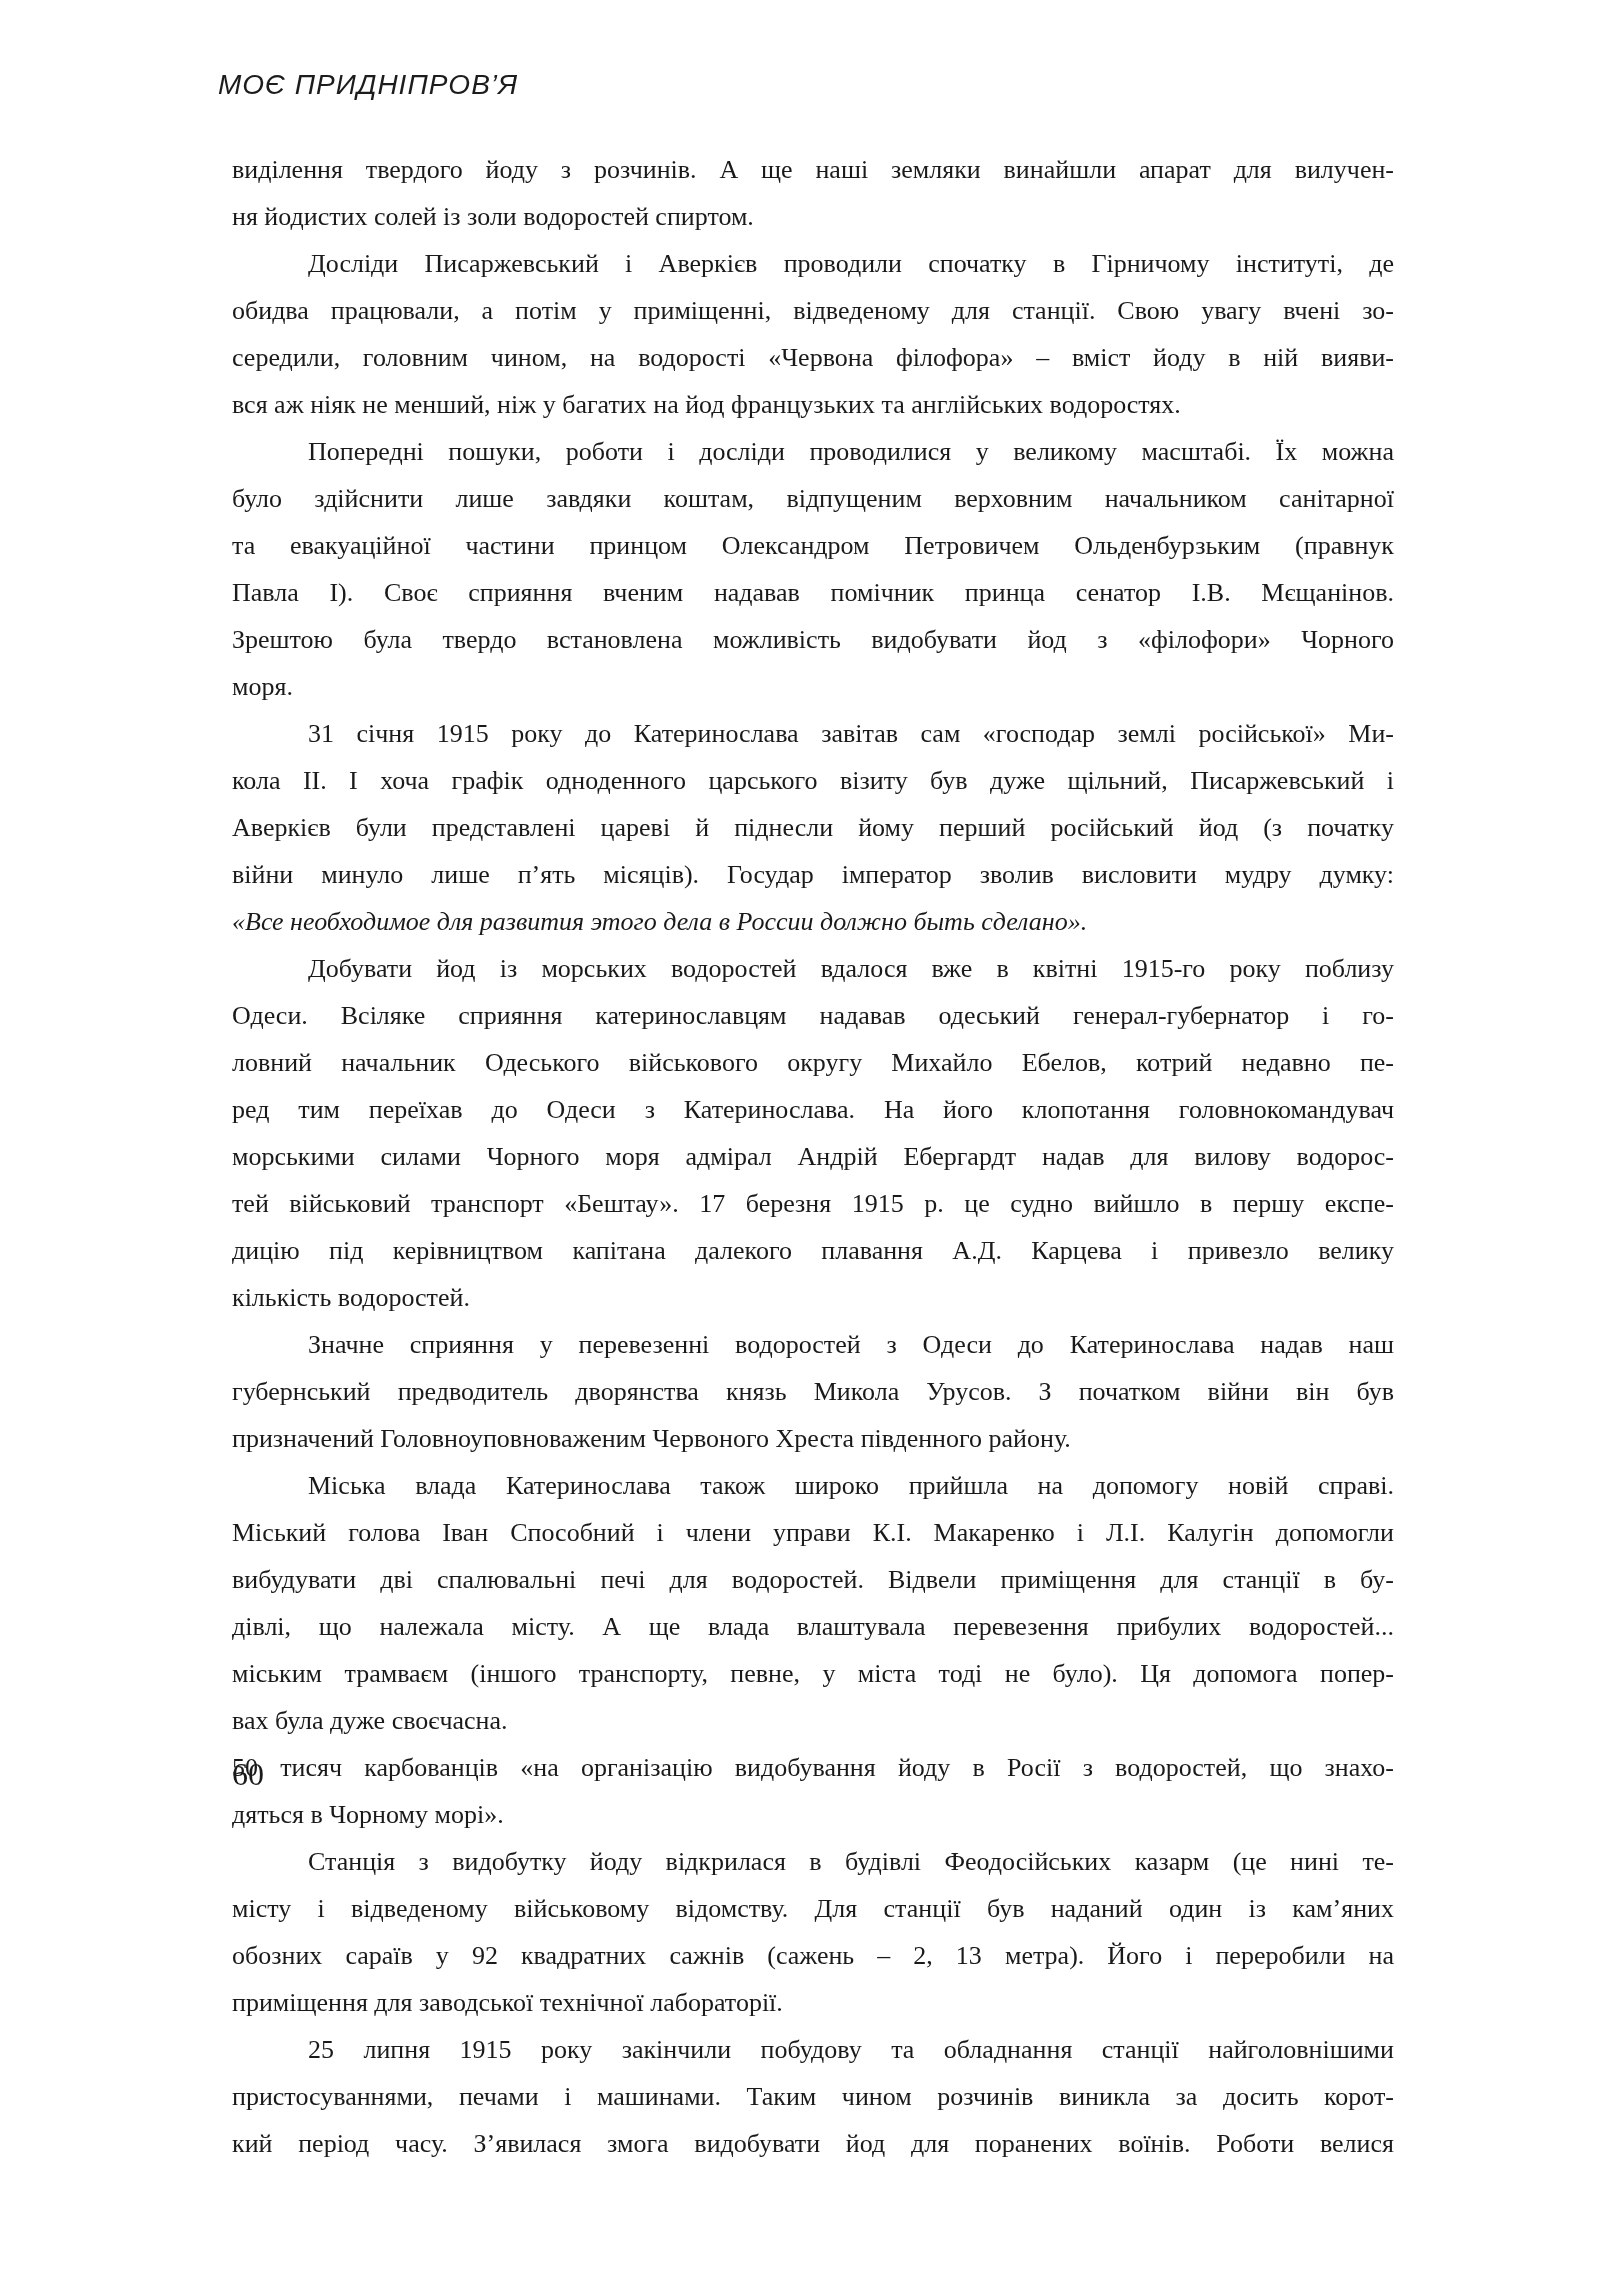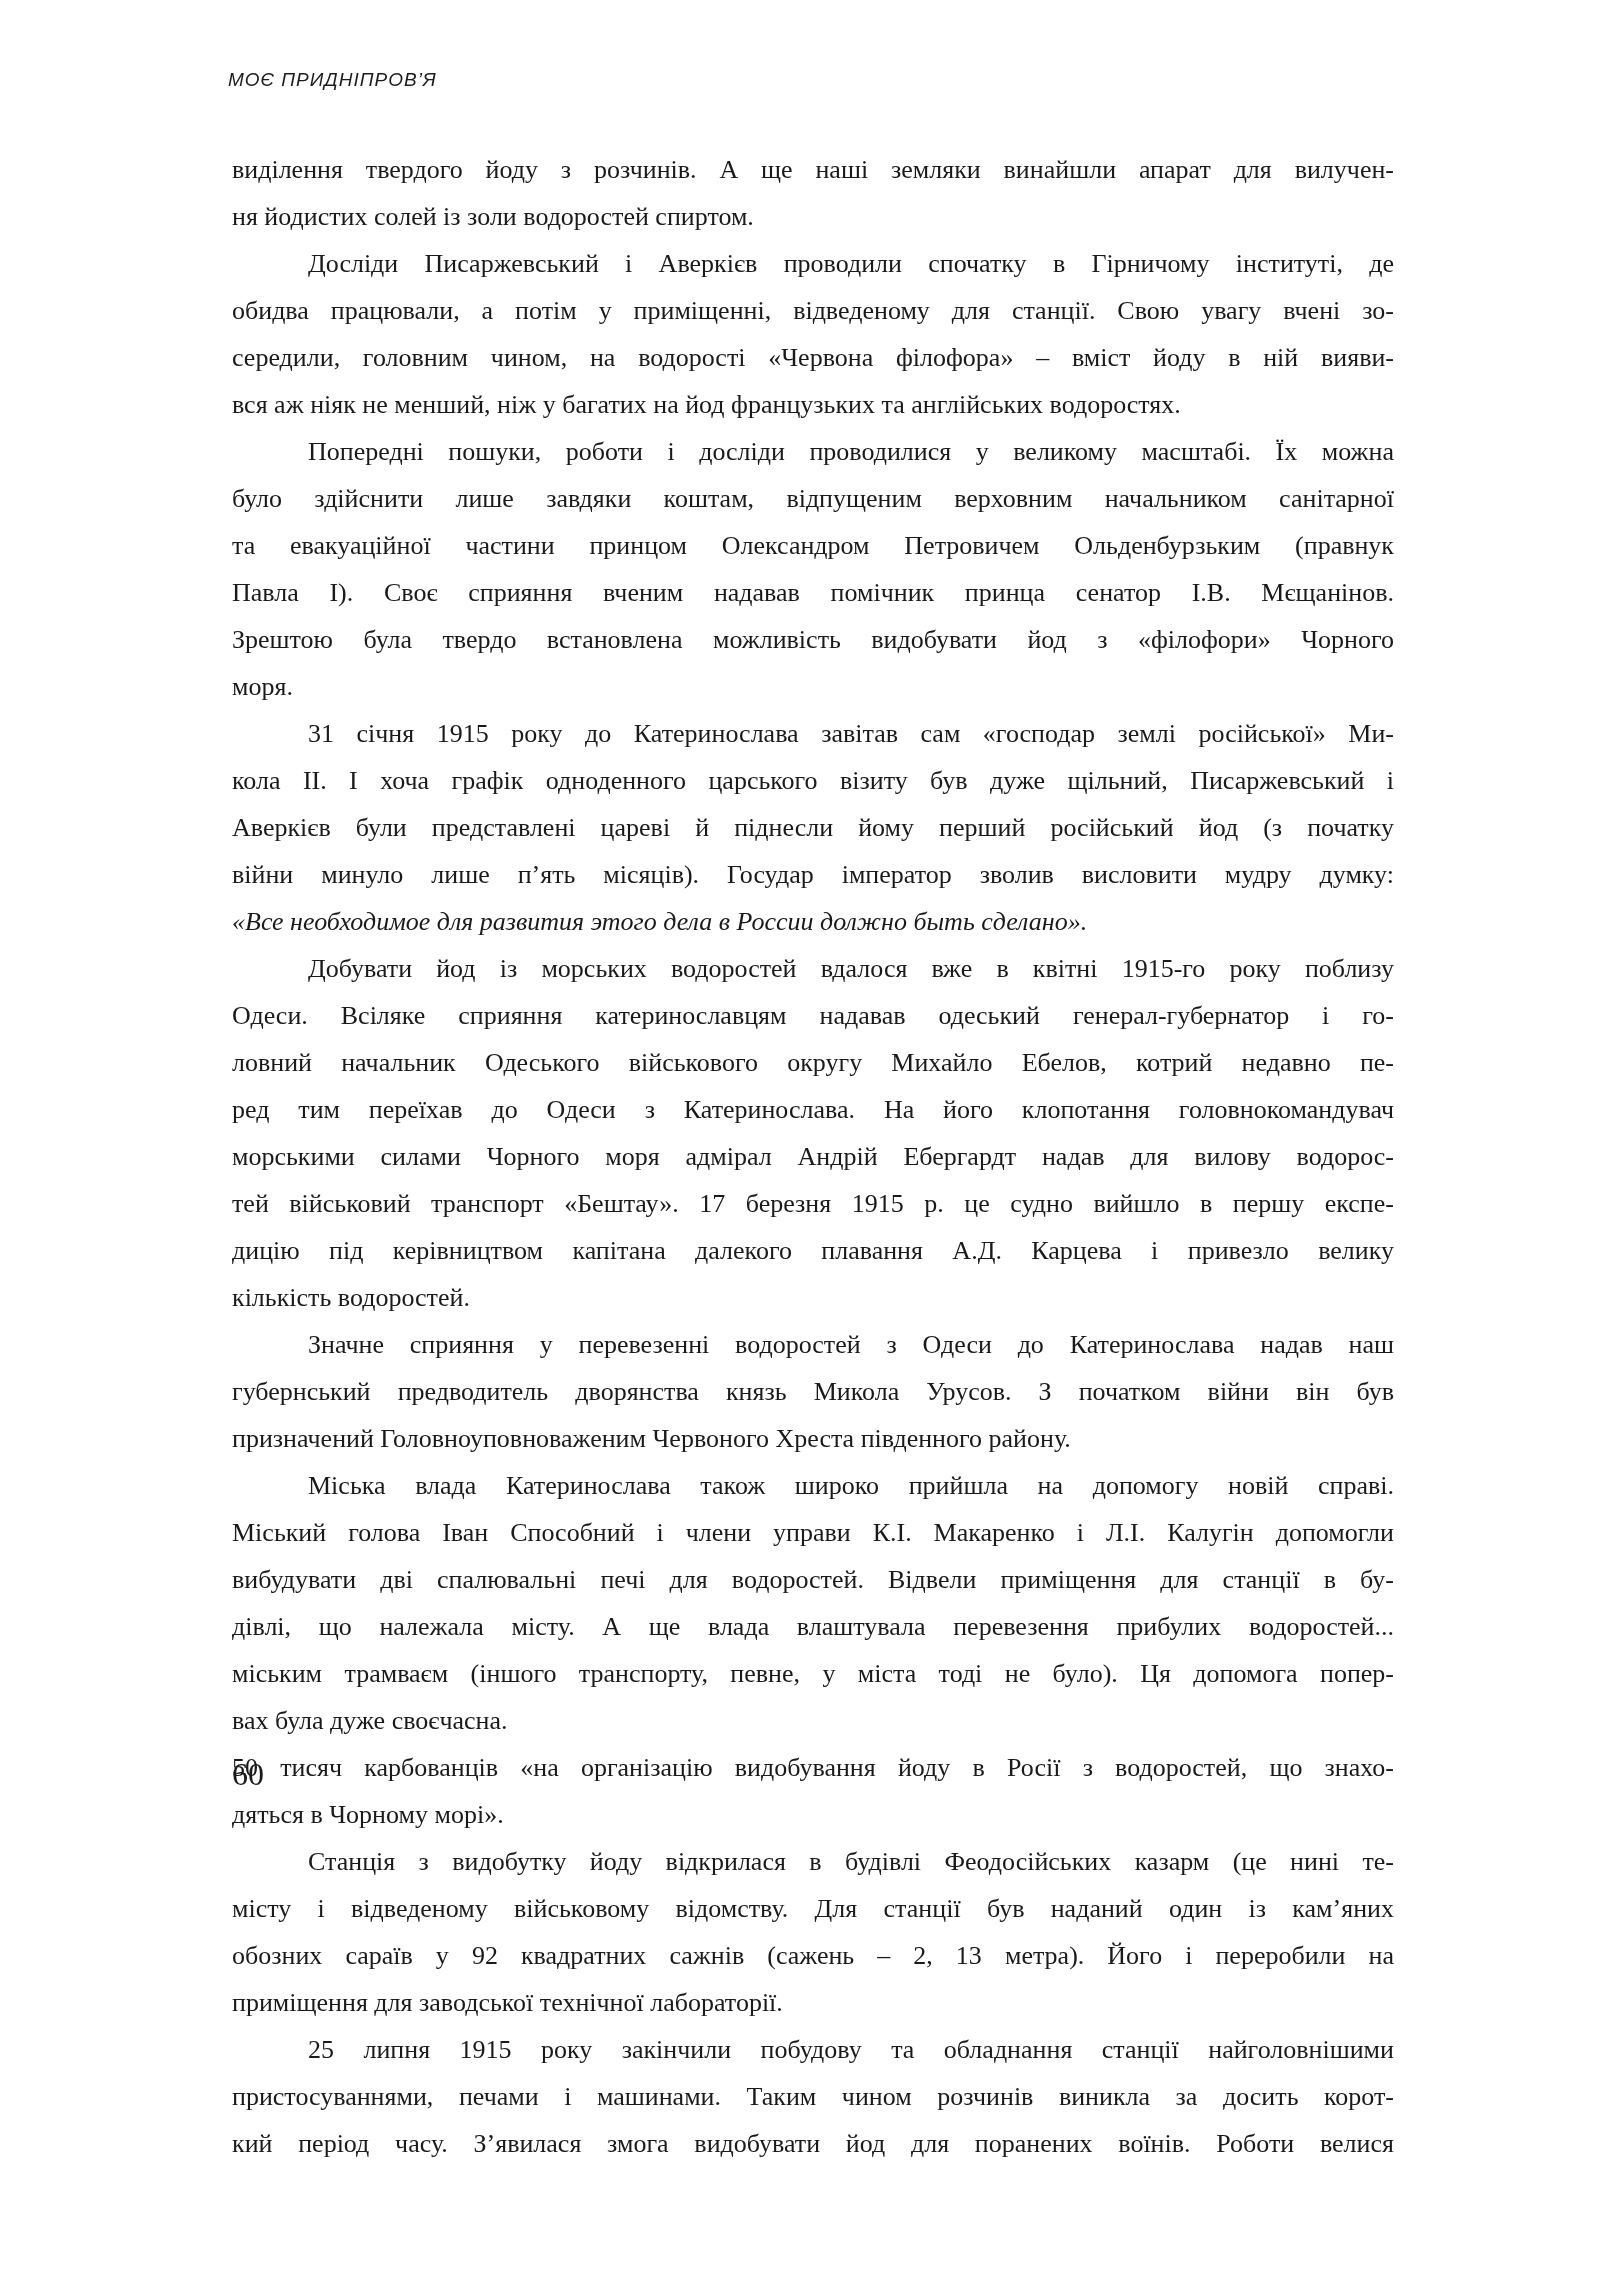--- a/index.html
+++ b/index.html
@@ -11,26 +11,26 @@
     position: relative;
     width: 1621px;
     height: 2293px;
     background: #ffffff;
     overflow: hidden;
     font-family: "Liberation Serif", serif;
     color: #1a1a1a;
   }
   .running-header {
     position: absolute;
-    left: 228px;
+    left: 218px;
     top: 69px;
     font-family: "Liberation Sans", sans-serif;
     font-style: italic;
     font-weight: 500;
-    font-size: 19px;
+    font-size: 28px;
     letter-spacing: 1px;
     color: #1c1c1c;
     white-space: nowrap;
   }
   .body-text {
     position: absolute;
     left: 232px;
     top: 140px;
     width: 1162px;
   }

